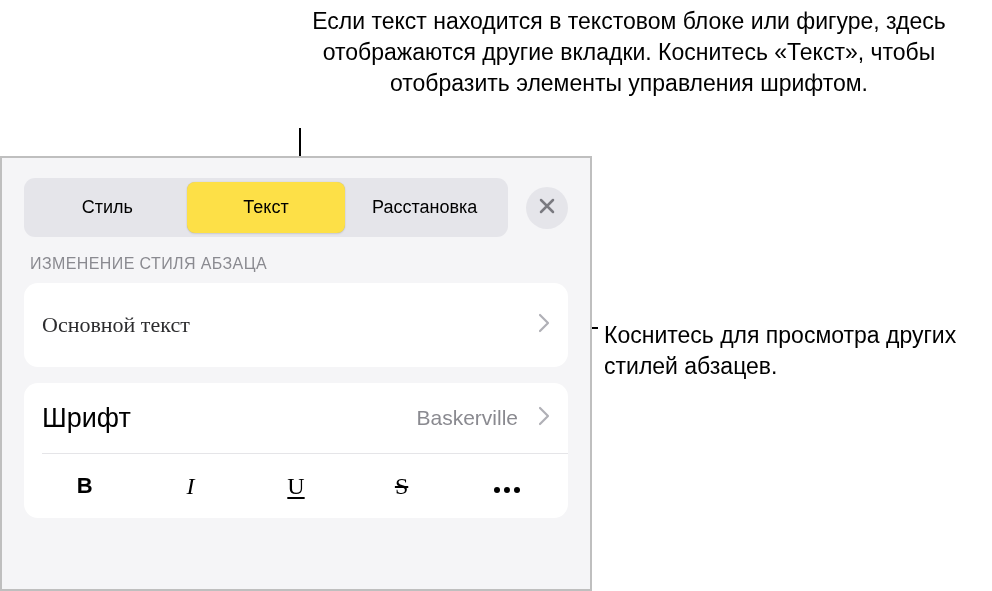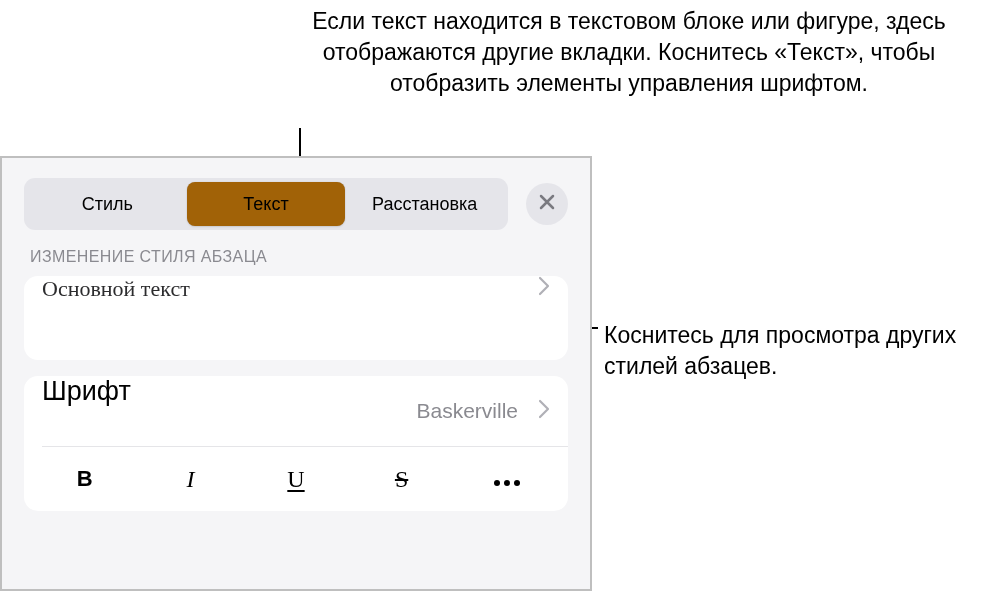--- a/index.html
+++ b/index.html
@@ -70,34 +70,34 @@
     align-items: center;
     gap: 18px;
     margin-bottom: 18px;
   }
   .seg {
     display: flex;
     flex: 1;
     background: #e5e5ea;
     border-radius: 11px;
     padding: 4px;
-    height: 52px;
+    height: 59px;
   }
   .seg-item {
     flex: 1;
     display: flex;
     align-items: center;
     justify-content: center;
     font-size: 18px;
     color: #000;
     border-radius: 8px;
     cursor: pointer;
   }
   .seg-item.active {
-    background: #a16207;
+    background: #fde047;
     box-shadow: 0 0 1px rgba(0,0,0,0.2), 0 1px 2px rgba(0,0,0,0.1);
     font-weight: 500;
   }
   .close-btn {
     width: 42px;
     height: 42px;
     border-radius: 50%;
     background: #e5e5ea;
     display: flex;
     align-items: center;
@@ -123,20 +123,21 @@
 
   
   .card {
     background: #ffffff;
     border-radius: 14px;
     overflow: hidden;
   }
   .card-spacer { height: 16px; }
   .row {
     display: flex;
+    align-items: center;
     justify-content: space-between;
     padding: 0 18px;
     height: 70px;
   }
   .row.tall { height: 84px; }
   .row-label {
     font-size: 27px;
     color: #000;
   }
   .row-label.serif {

